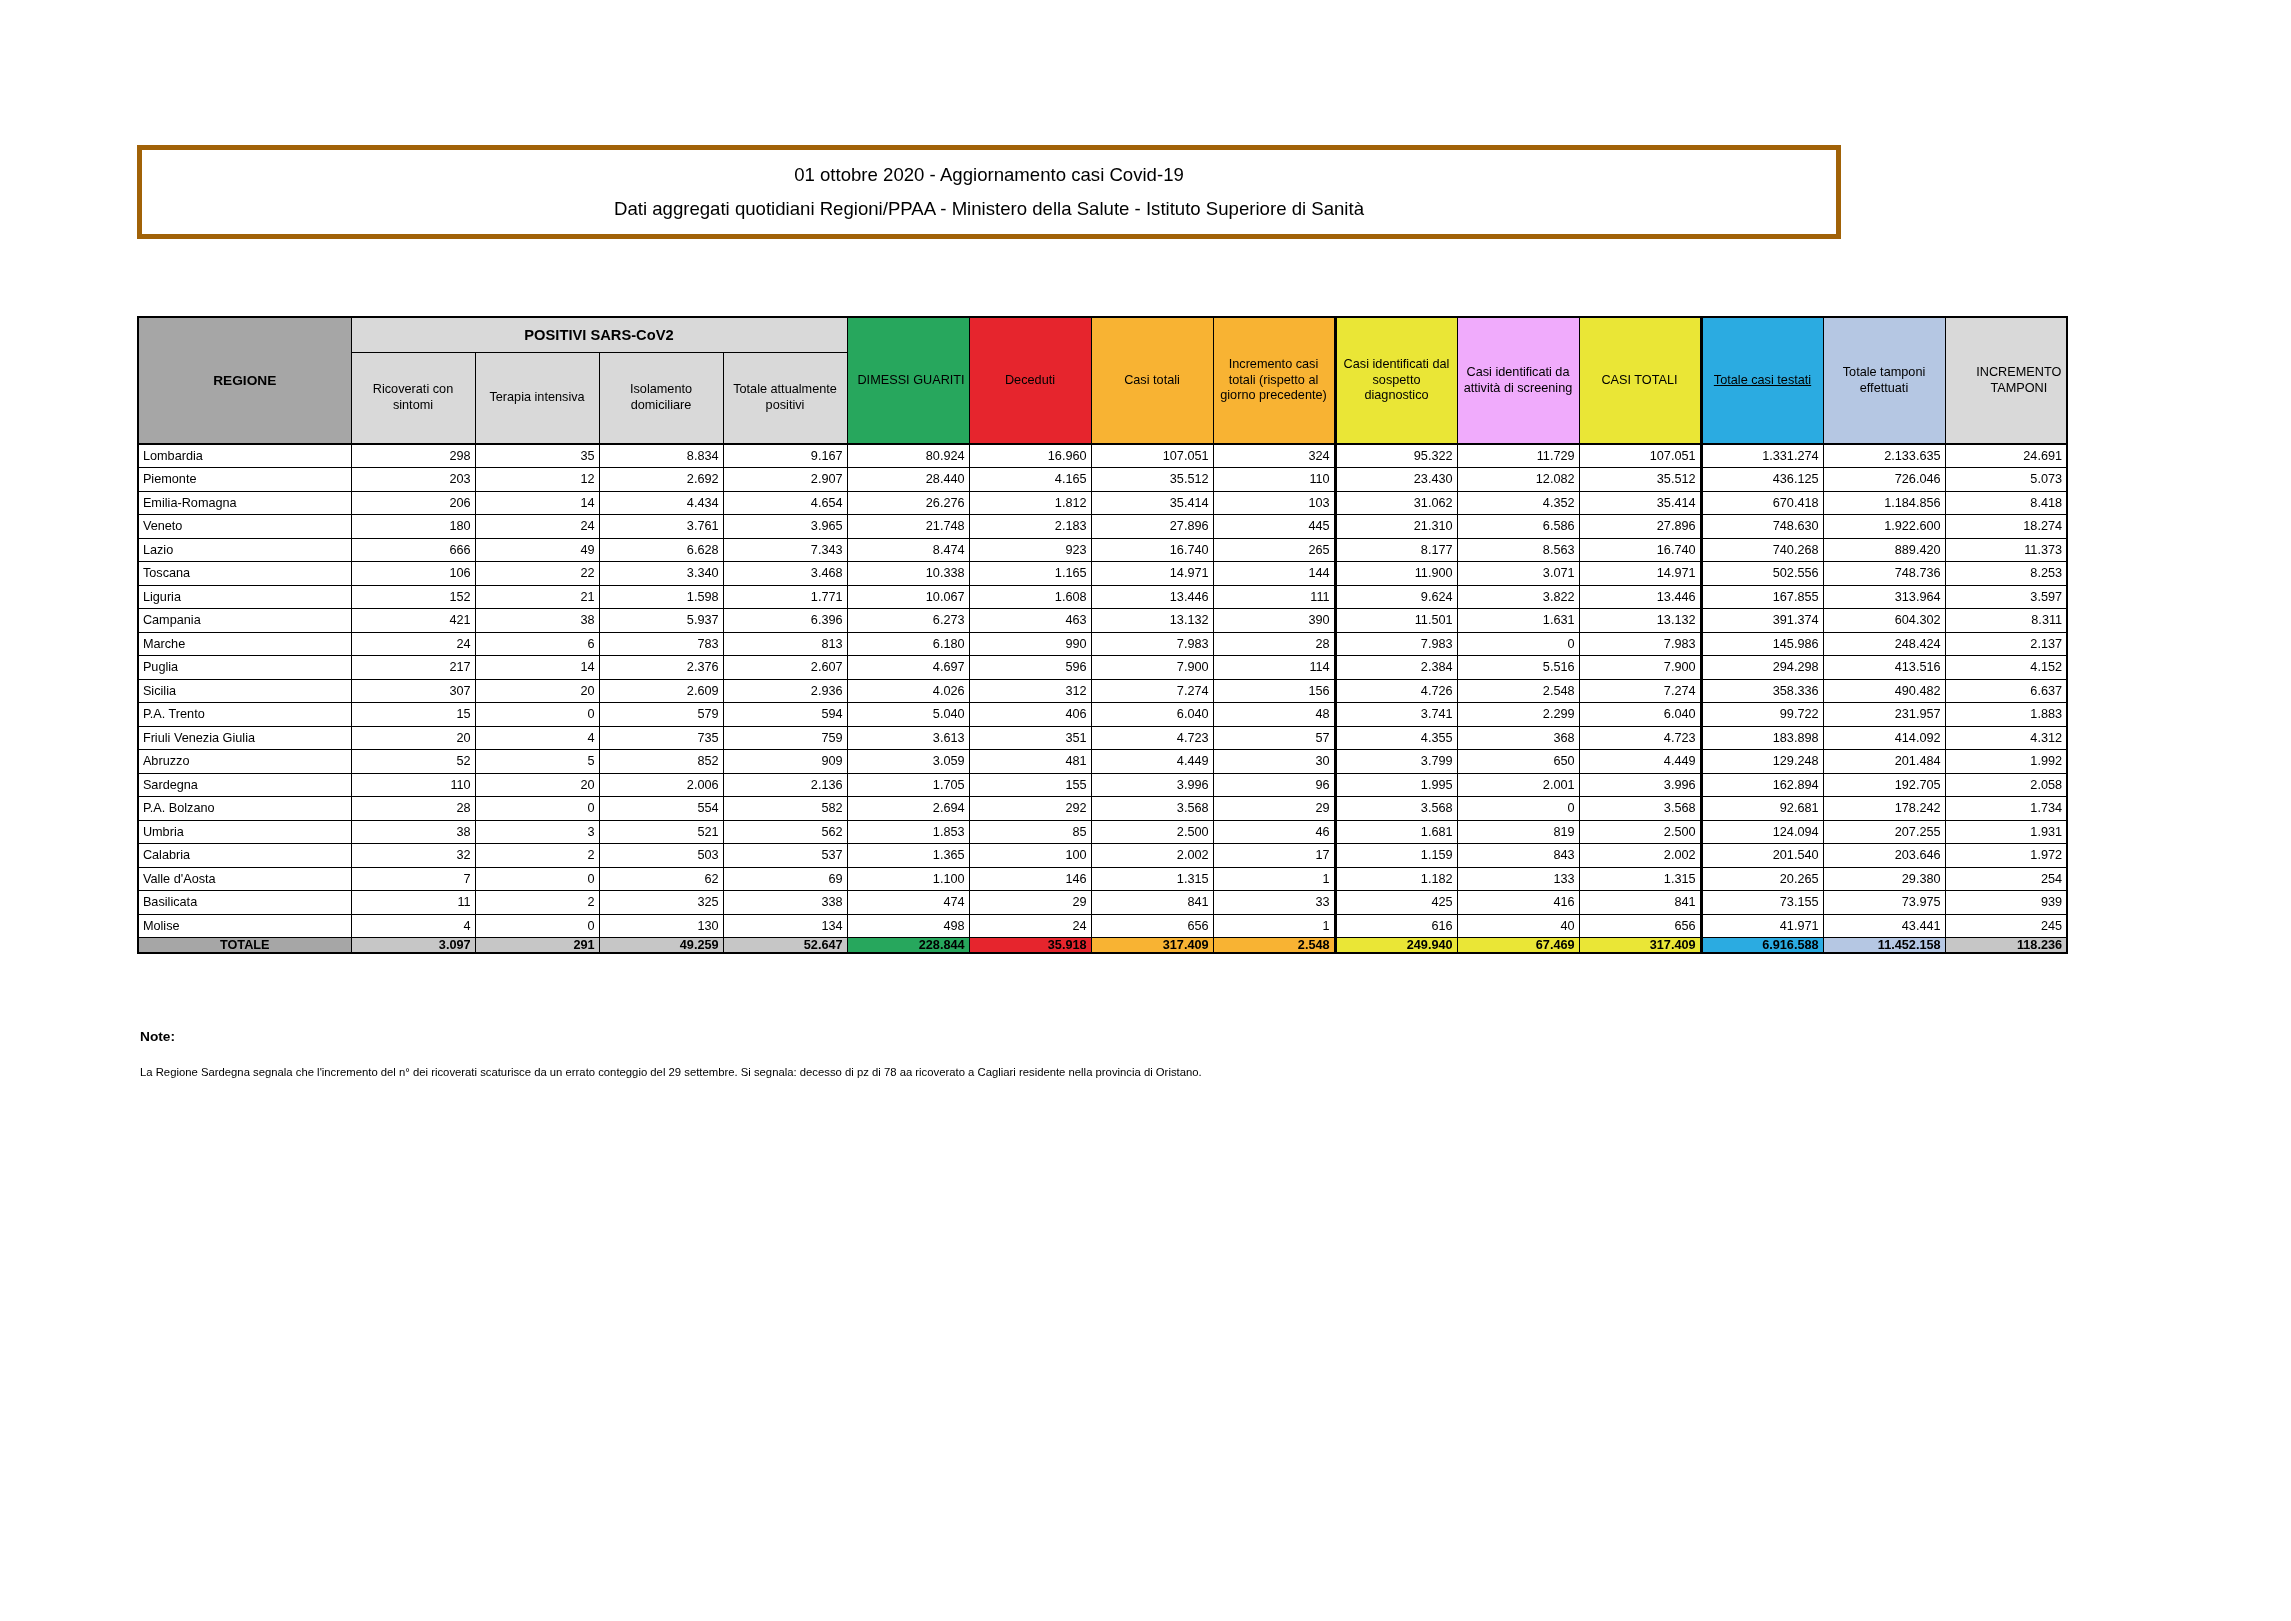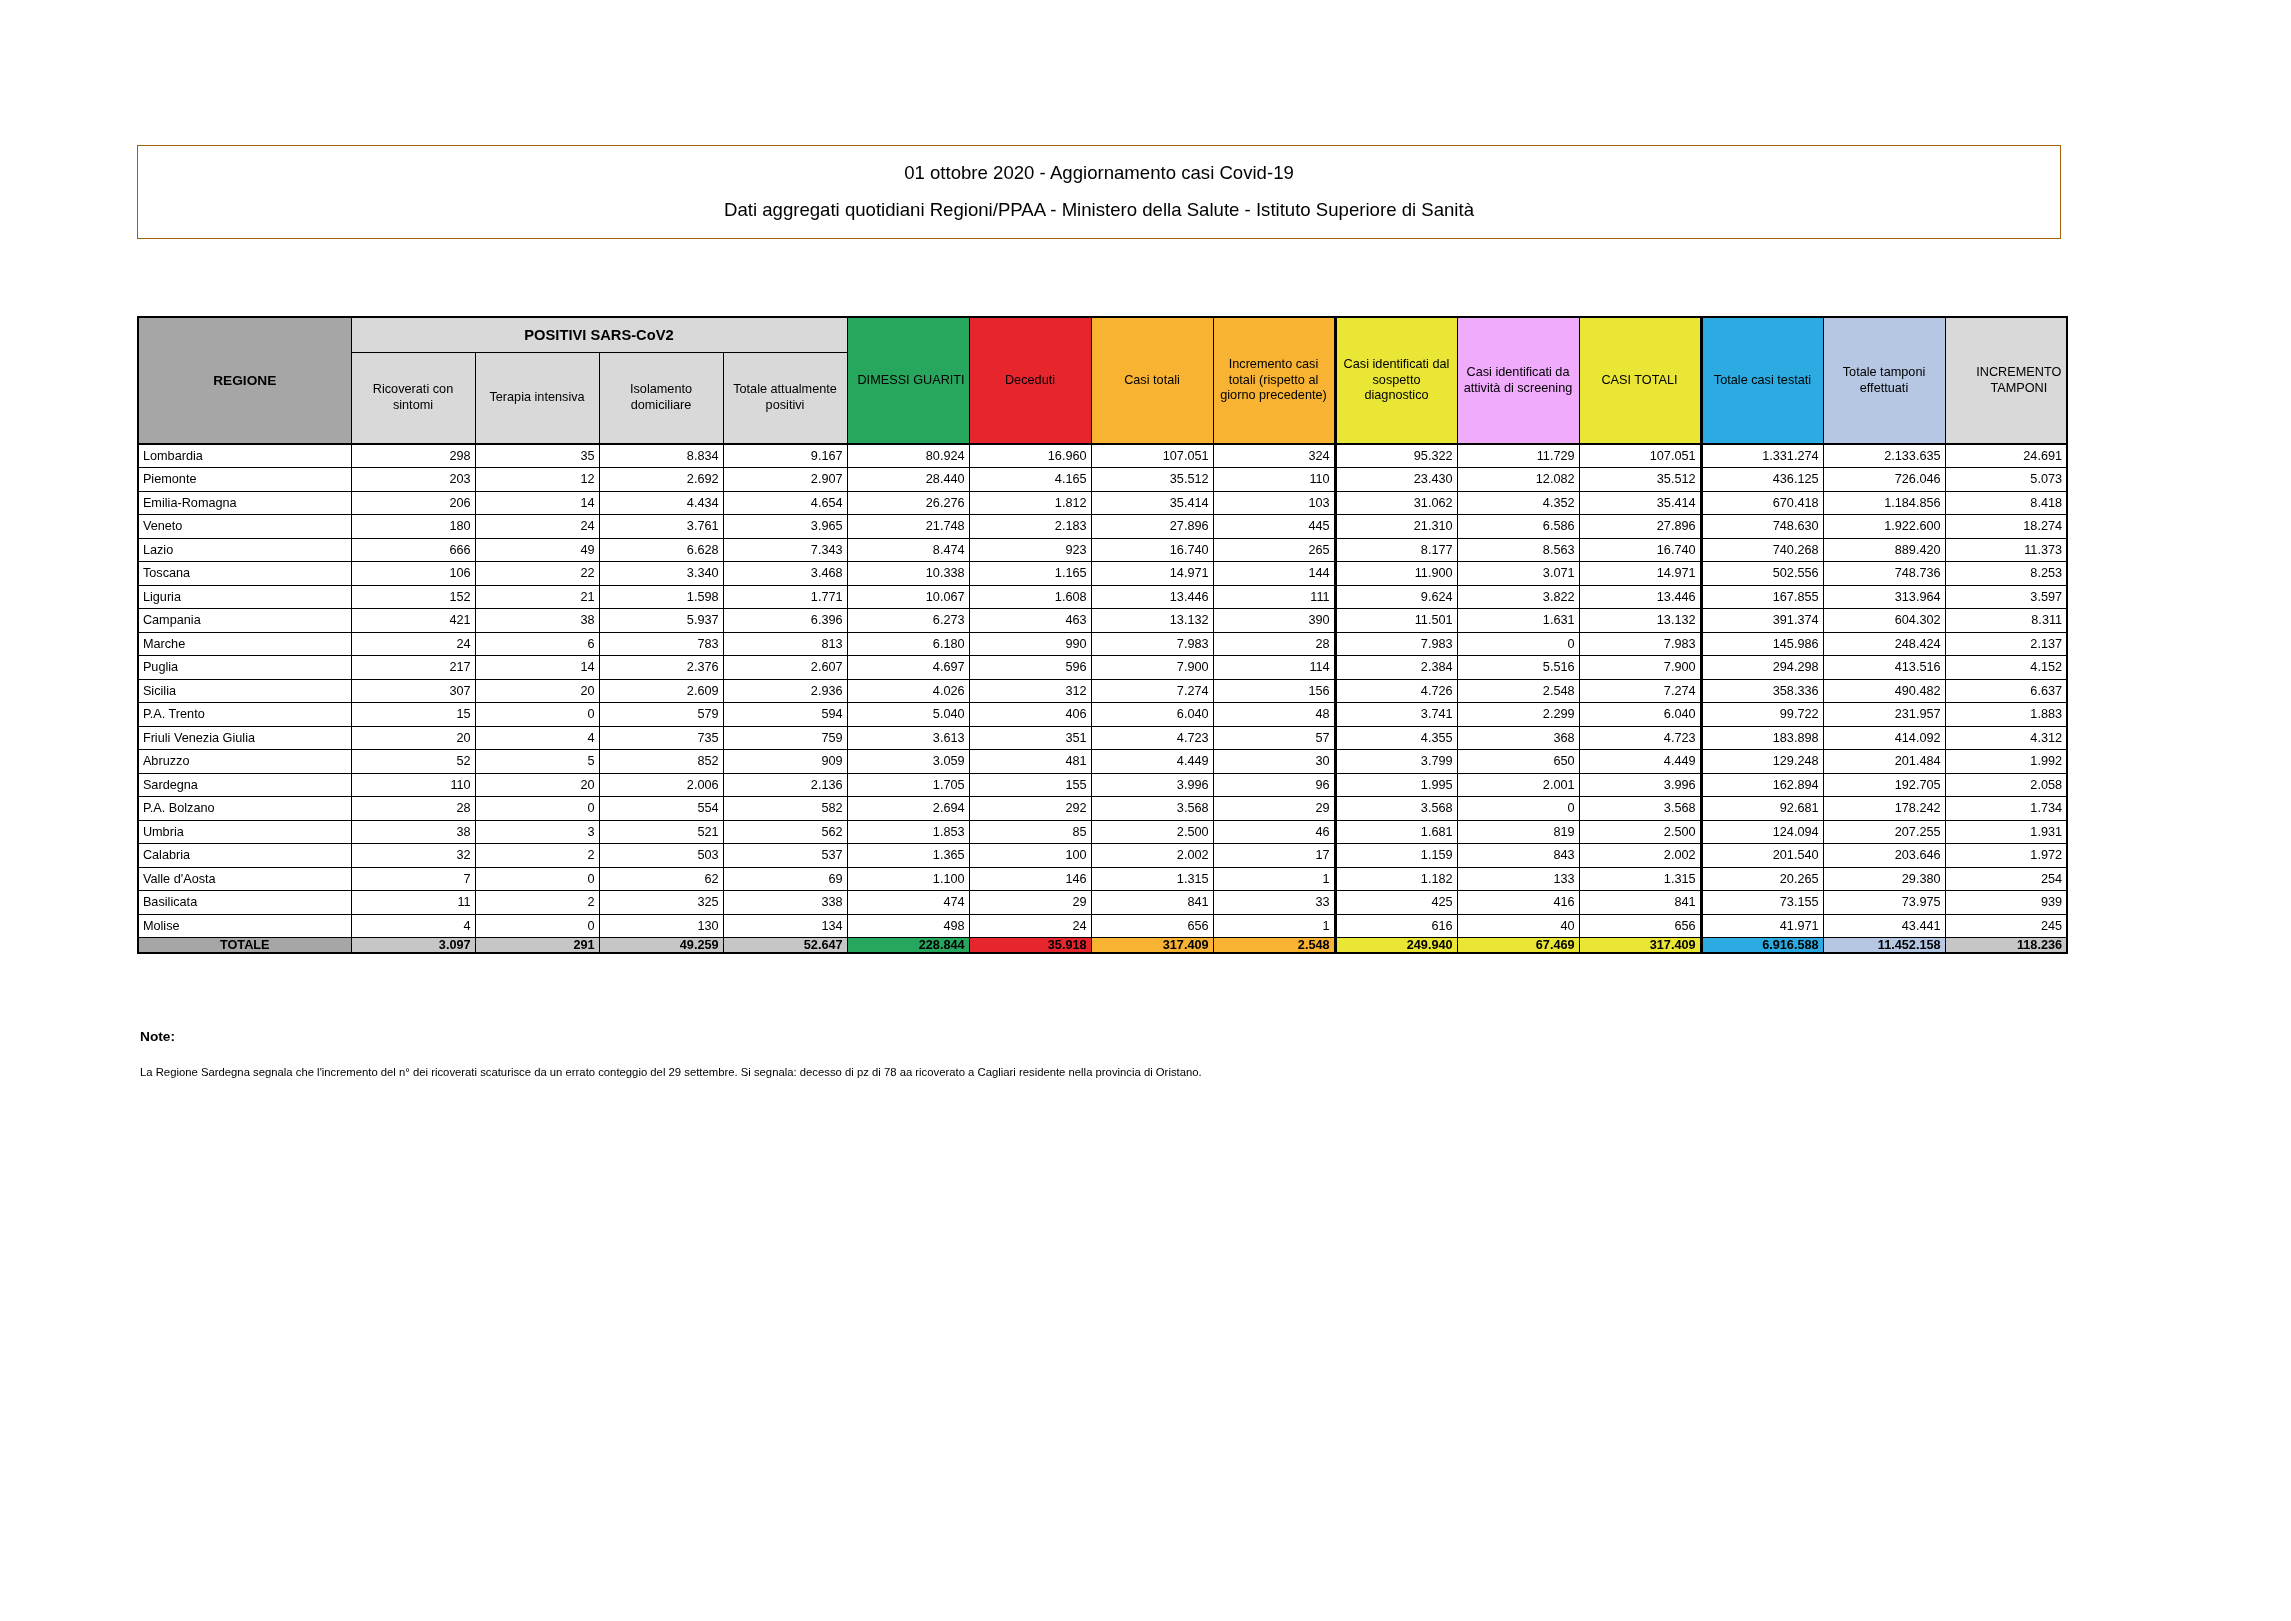--- a/index.html
+++ b/index.html
@@ -10,23 +10,23 @@
     height: 1621px;
     font-family: "Liberation Sans", sans-serif;
     color: #000;
     position: relative;
     overflow: hidden;
   }
   .title-box {
     position: absolute;
     left: 137px;
     top: 145px;
-    width: 1924px;
+    width: 1704px;
     height: 94px;
-    border: 1px solid #a16207;
+    border: 5px solid #a16207;
     display: flex;
     flex-direction: column;
     justify-content: space-evenly;
     align-items: center;
     box-sizing: border-box;
     background: #fff;
   }
   .title-line {
     font-size: 18.6px;
     line-height: 1;
@@ -150,21 +150,21 @@
         <tr class="group-row">
           <th rowspan="2" class="region-head hdr-bottom">REGIONE</th>
           <th colspan="4" class="group-head" style="background: rgb(217, 217, 217);">POSITIVI SARS-CoV2</th>
           <th rowspan="2" class="col-head hdr-bottom" style="background: rgb(39, 167, 93); text-align: right;">DIMESSI GUARITI</th>
           <th rowspan="2" class="col-head hdr-bottom" style="background: rgb(230, 37, 45); margin-top: 9px;">Deceduti</th>
           <th rowspan="2" class="col-head hdr-bottom" style="background: rgb(248, 179, 51);">Casi totali</th>
           <th rowspan="2" class="col-head hdr-bottom br-thick" style="background: rgb(248, 179, 51);">Incremento casi totali (rispetto al giorno precedente)</th>
           <th rowspan="2" class="col-head hdr-bottom" style="background: rgb(234, 230, 54);">Casi identificati dal sospetto diagnostico</th>
           <th rowspan="2" class="col-head hdr-bottom" style="background: #f0abfc;">Casi identificati da attività di screening</th>
           <th rowspan="2" class="col-head hdr-bottom br-thick" style="background: rgb(234, 230, 54);">CASI TOTALI</th>
-          <th rowspan="2" class="col-head hdr-bottom" style="background: rgb(43, 171, 225);">Totale casi testati</th>
+          <th rowspan="2" class="col-head hdr-bottom" style="background: rgb(43, 171, 225); text-decoration: underline;">Totale casi testati</th>
           <th rowspan="2" class="col-head hdr-bottom" style="background: rgb(181, 199, 227);">Totale tamponi effettuati</th>
           <th rowspan="2" class="col-head hdr-bottom" style="background: rgb(217, 217, 217); padding-left: 30px;">INCREMENTO TAMPONI</th>
         </tr>
         <tr class="sub-row">
           <th class="sub-head hdr-bottom" style="background: rgb(217, 217, 217);">Ricoverati con sintomi</th>
           <th class="sub-head hdr-bottom" style="background: rgb(217, 217, 217);">Terapia intensiva</th>
           <th class="sub-head hdr-bottom" style="background: rgb(217, 217, 217);">Isolamento domiciliare</th>
           <th class="sub-head hdr-bottom" style="background: rgb(217, 217, 217);">Totale attualmente positivi</th>
         </tr>
       </thead>

